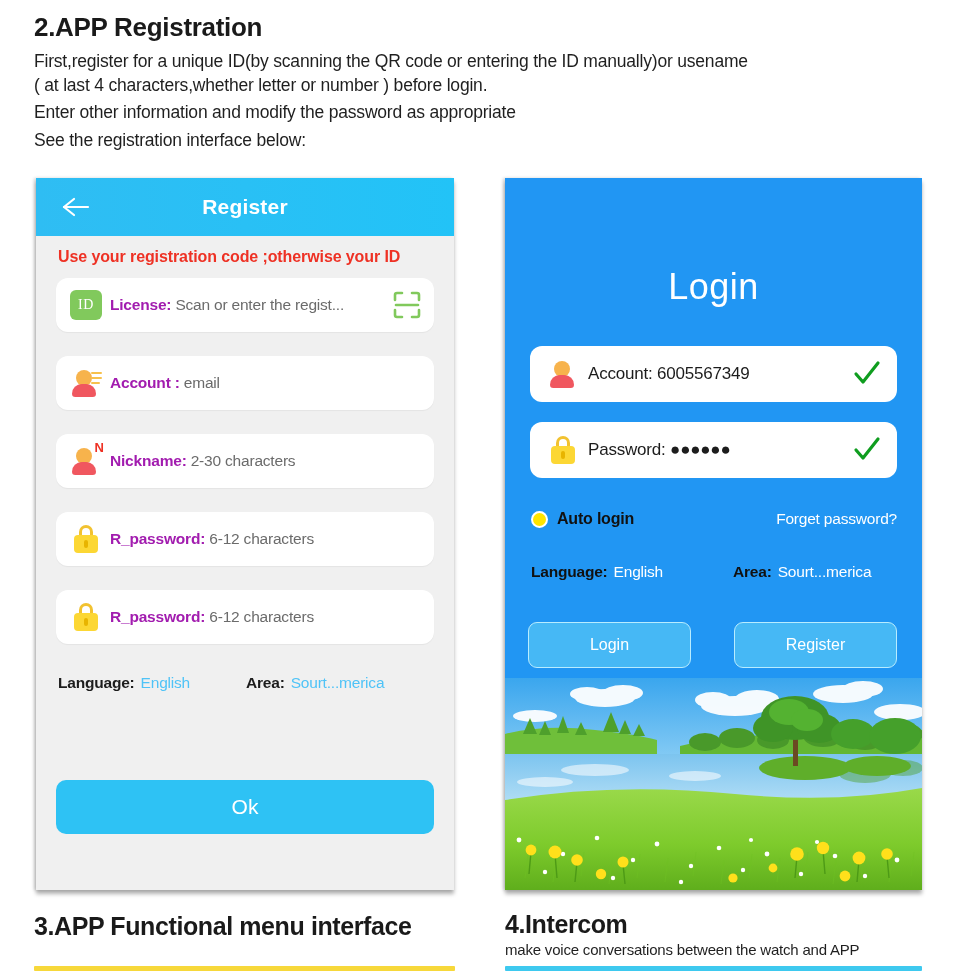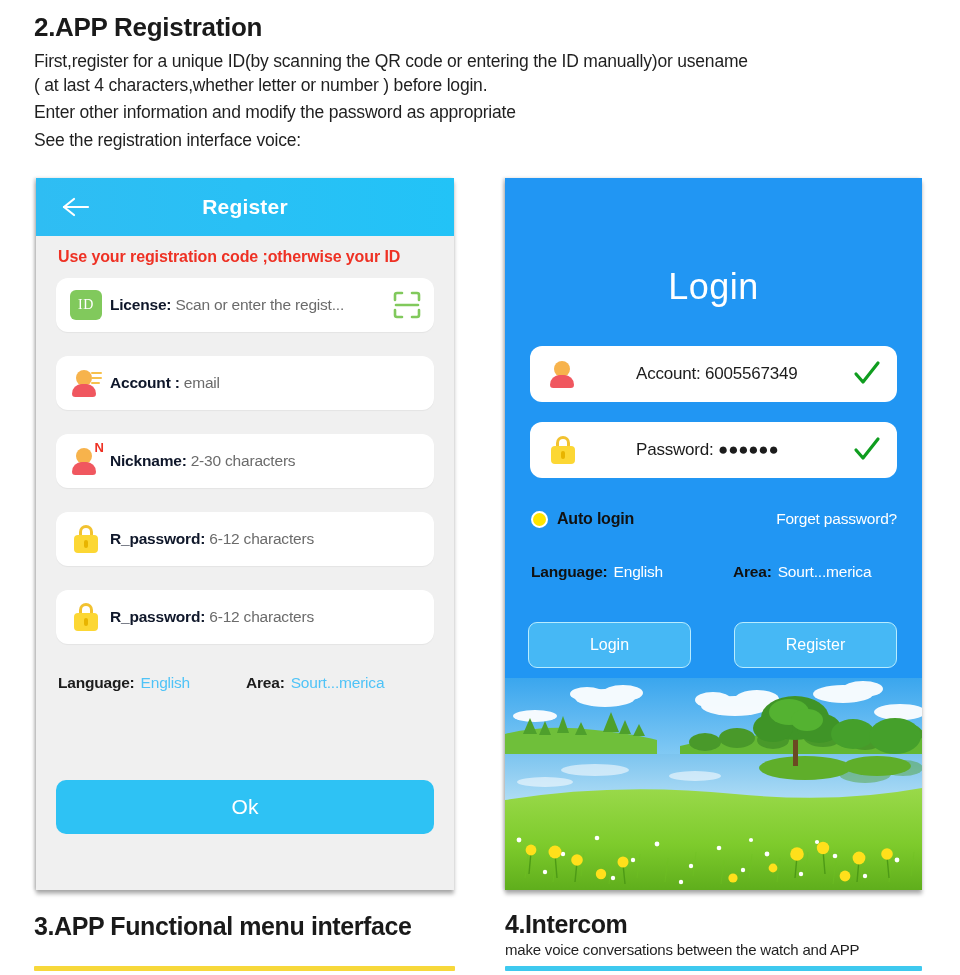--- a/index.html
+++ b/index.html
@@ -54,21 +54,21 @@
   }
   .field-list { padding: 10px 20px 0 20px; }
   .field {
     background: #ffffff; border-radius: 12px; height: 54px;
     display: flex; align-items: center; padding: 0 12px;
     margin-bottom: 24px; box-shadow: 0 1px 1px rgba(0,0,0,0.05);
     position: relative;
   }
   .field .ficon { width: 36px; height: 36px; flex: 0 0 36px; position: relative; margin-right: 6px; }
   .field .ftext { font-size: 15.5px; color: #6b6b6b; letter-spacing: -0.2px; white-space: nowrap; }
-  .field .ftext b { color: #0f172a; font-weight: 700; }
+  .field .ftext b { color: #a21caf; font-weight: 700; }
   .scan-btn { position: absolute; right: 12px; top: 50%; transform: translateY(-50%); width: 30px; height: 30px; }
 
   
   .idbadge {
     width: 32px; height: 30px; border-radius: 6px; background: #81c95c;
     color: #ffffff; font-size: 14px; font-weight: 500; letter-spacing: 0.5px;
     display: flex; align-items: center; justify-content: center;
     font-family: "Liberation Serif", serif;
     position: absolute; left: 2px; top: 3px;
   }
@@ -131,21 +131,21 @@
 
   
   .login-screen { position: relative; width: 100%; height: 100%; background: #2196f3; overflow: hidden; }
   .login-title {
     position: absolute; top: 88px; left: 0; right: 0; text-align: center;
     color: #ffffff; font-size: 36px; font-weight: 400; letter-spacing: 0.5px;
   }
   .lfield {
     position: absolute; left: 25px; right: 25px; height: 56px;
     background: #ffffff; border-radius: 12px;
-    display: flex; align-items: center; padding: 0 14px; gap: 48px;
+    display: flex; align-items: center; padding: 0 14px;
   }
   .lfield.account { top: 168px; }
   .lfield.password { top: 244px; }
   .lfield .ficon { width: 36px; height: 36px; flex: 0 0 36px; position: relative; margin-right: 8px; }
   .lfield .ltext { font-size: 17px; color: #1c1c1c; letter-spacing: -0.2px; }
   .lfield .check { position: absolute; right: 16px; top: 50%; transform: translateY(-50%); width: 28px; height: 28px; }
 
   .autologin-row {
     position: absolute; top: 332px; left: 26px; right: 25px;
     display: flex; align-items: flex-start; justify-content: space-between;
@@ -199,21 +199,21 @@
 
 <div class="page">
 
   <div class="intro">
     <h2>2.APP Registration</h2>
     <p>
       <span>First,register for a unique ID(by scanning the QR code or entering the ID manually)or usename</span><br>
       <span>( at last 4 characters,whether letter or number ) before login.</span>
     </p>
     <p class="tight">Enter other information and modify the password as appropriate</p>
-    <p class="tight">See the registration interface voice:</p>
+    <p class="tight">See the registration interface below:</p>
   </div>
 
   <div class="phone phone-left">
 
     <div class="reg-header">
       <span class="back-arrow">
         <svg width="30" height="22" viewBox="0 0 30 22">
           <path d="M13 3 L3 11 L13 19" fill="none" stroke="#ffffff" stroke-width="2.2" stroke-linecap="round" stroke-linejoin="round"></path>
           <line x1="3" y1="11" x2="27" y2="11" stroke="#ffffff" stroke-width="2.2" stroke-linecap="round"></line>
         </svg>

